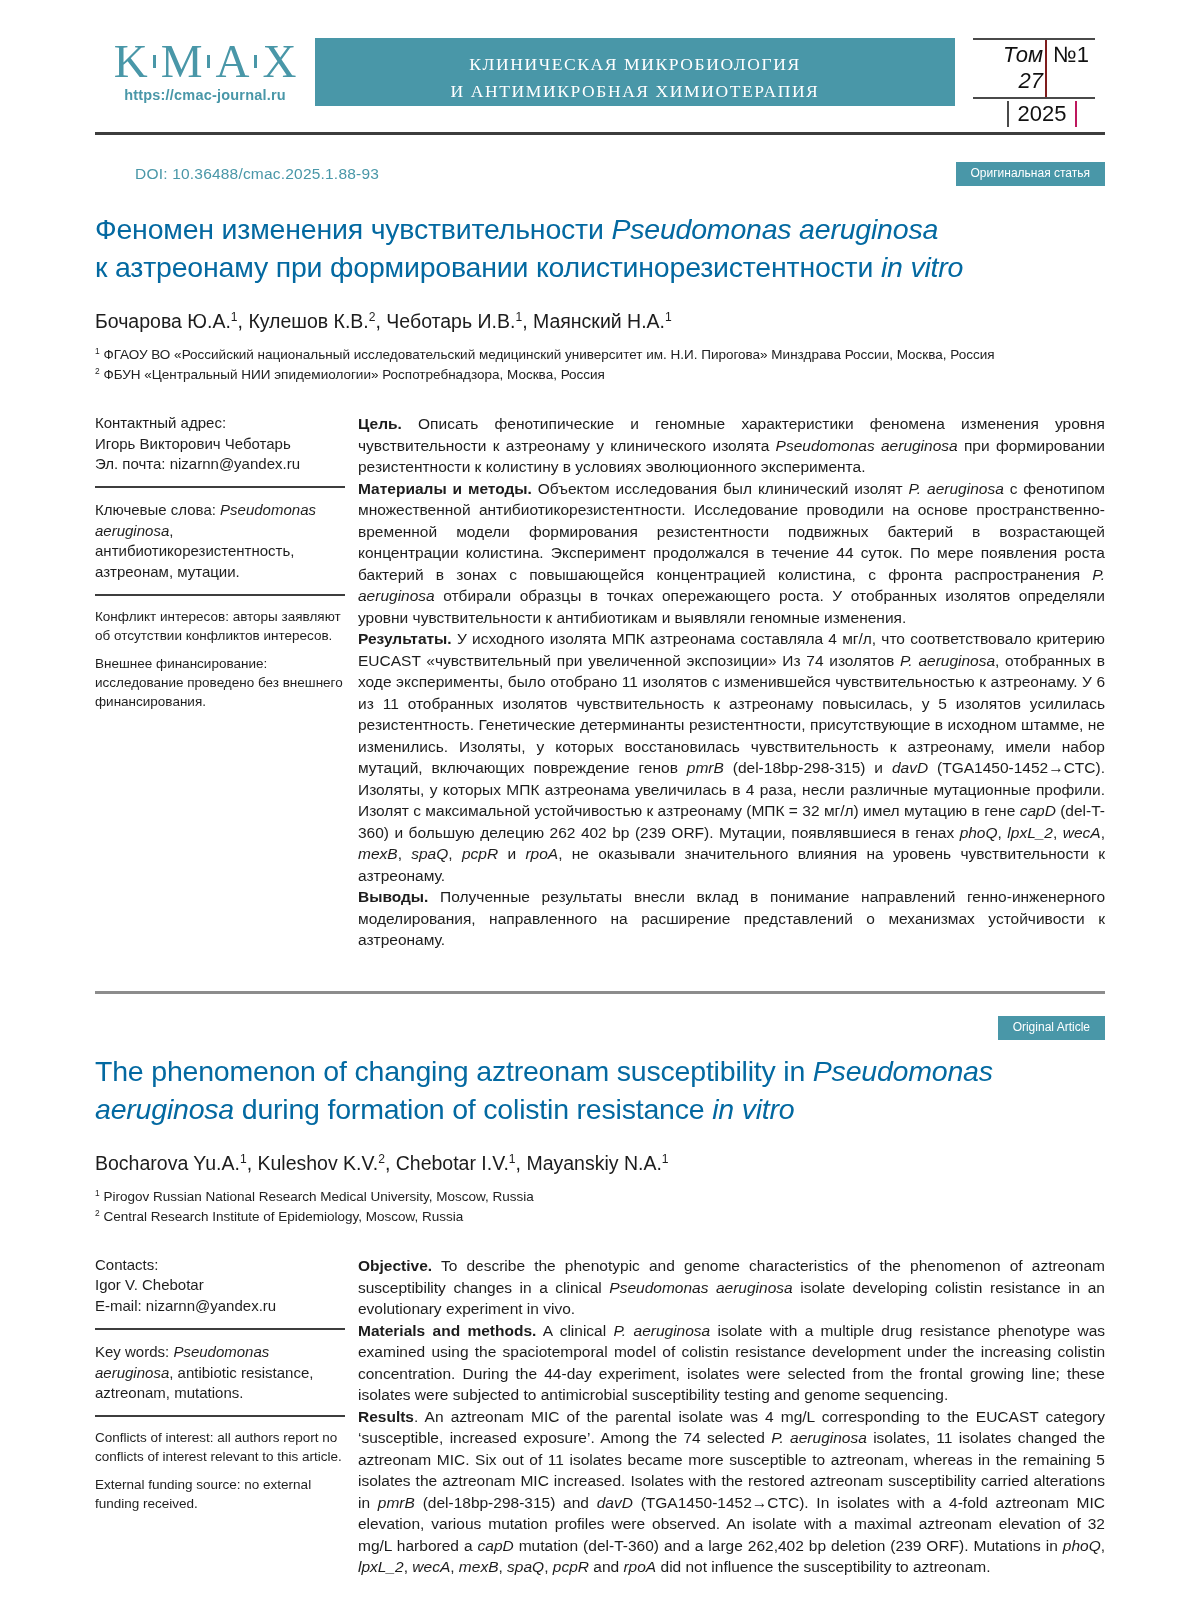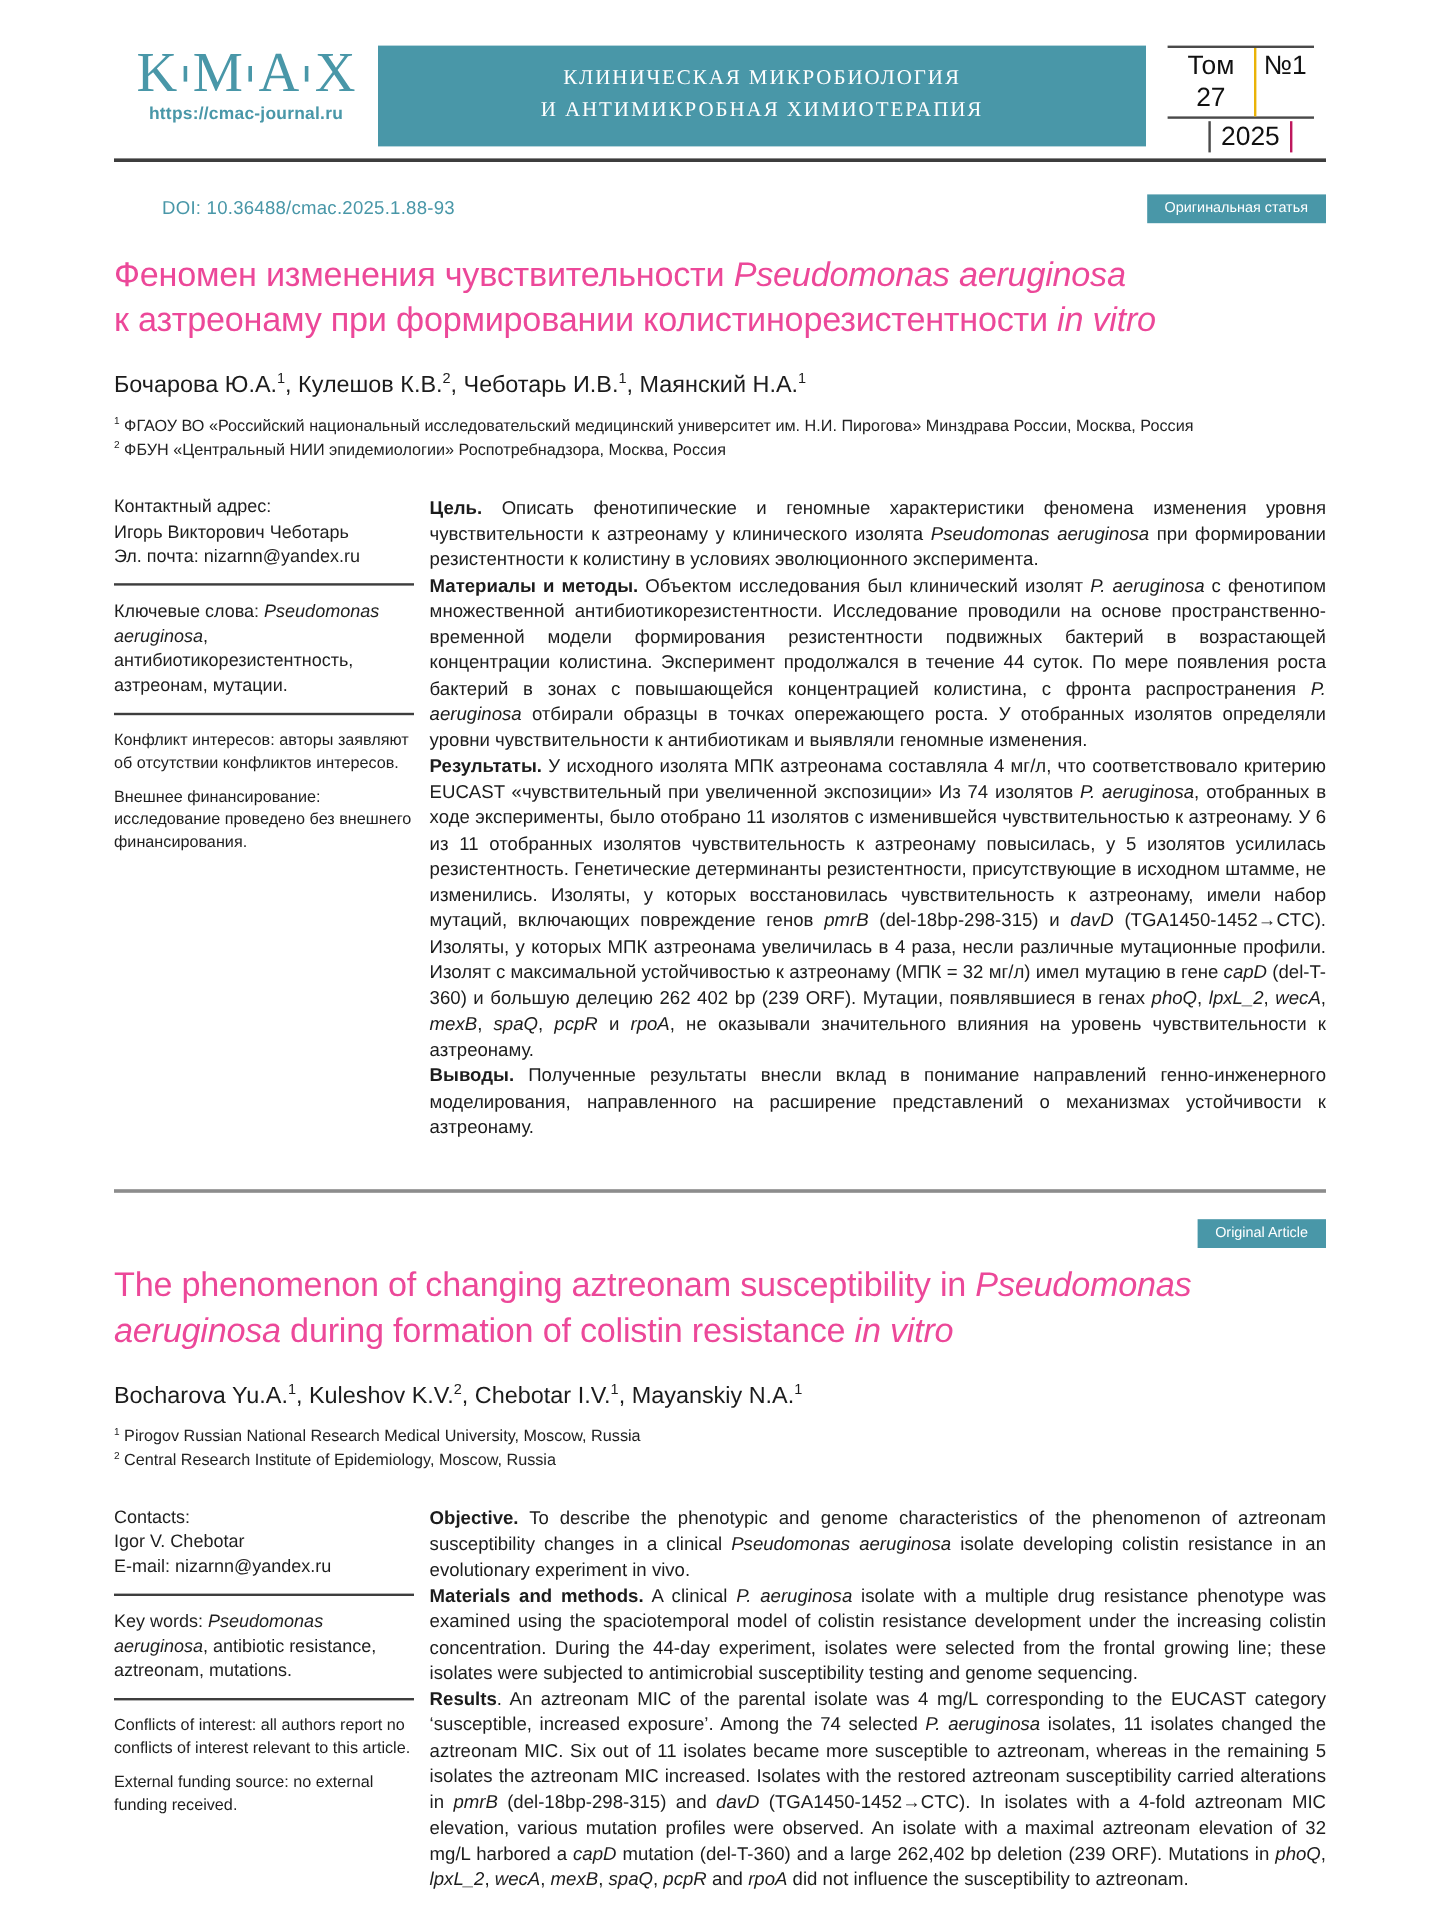--- a/index.html
+++ b/index.html
@@ -14,35 +14,35 @@
   .logo{width:220px;flex:none;text-align:center;}
   .logo-kmax{
     font-family:"Liberation Serif",serif;font-size:47px;line-height:1.0;
     color:#4997a8;display:flex;justify-content:center;align-items:center;font-weight:500;
   }
   .logo-tick{display:inline-block;width:3px;height:13px;background:#4997a8;margin:0 5px;align-self:center;}
   .logo-url{font-size:14.5px;color:#4997a8;font-weight:700;margin-top:2px;letter-spacing:.2px;}
   .banner{
     width:640px;flex:none;box-sizing:border-box;background:#4997a8;color:#ffffff;
     text-align:center;font-family:"Liberation Serif",serif;font-size:17.5px;
-    letter-spacing:1.6px;font-weight:500;padding:13px 0 12px;line-height:1.55;height:84px;
+    letter-spacing:1.6px;font-weight:500;padding:13px 0 12px;line-height:1.55;height:68px;
   }
   .volbox{width:122px;flex:none;margin-left:18px;font-size:22px;color:#111;}
   .vol-r1{display:flex;border-top:2px solid #4a4a4a;border-bottom:2px solid #4a4a4a;}
-  .vol-c1{flex:1.55;text-align:center;border-right:2px solid #eab308;padding:2px 2px 3px;}
+  .vol-c1{flex:1.55;text-align:right;border-right:2px solid #7f1d1d;padding:2px 2px 3px;font-style:italic;}
   .vol-c2{flex:1;text-align:center;padding:2px 2px 3px;}
   .vol-r2{display:flex;justify-content:center;padding-top:2px;}
   .vol-year{border-left:2px solid #4a4a4a;border-right:2px solid #be185d;padding:0 9px;margin-left:16px;}
   .header-rule{height:3px;background:#3d3d3d;margin-top:5px;}
   
   .doi-row{display:flex;justify-content:space-between;align-items:center;margin-top:27px;}
   .doi{color:#4997a8;font-size:15.5px;letter-spacing:.2px;margin-left:40px;}
   .badge{background:#4997a8;color:#fff;font-size:12px;padding:4px 15px 6px;}
   
-  .title{margin-top:25px;font-size:28.5px;line-height:1.33;color:#ec4899;letter-spacing:-.2px;}
+  .title{margin-top:25px;font-size:28.5px;line-height:1.33;color:#0369a1;letter-spacing:-.2px;}
   .authors{margin-top:23px;font-size:19.5px;}
   .affils{margin-top:12px;font-size:13.5px;line-height:1.5;color:#222;}
   
   .columns{display:flex;gap:13px;margin-top:28px;}
   .sidebar{width:250px;flex:none;font-size:15px;line-height:1.36;color:#1e1e1e;}
   .sidebar .rule{height:2px;background:#3d3d3d;margin:12px 0 12px;}
   .sidebar .small{font-size:13.5px;line-height:1.4;}
   .sidebar .gap{height:9px;}
   .abstract{flex:1;font-size:15.5px;line-height:21.5px;text-align:justify;}
   

